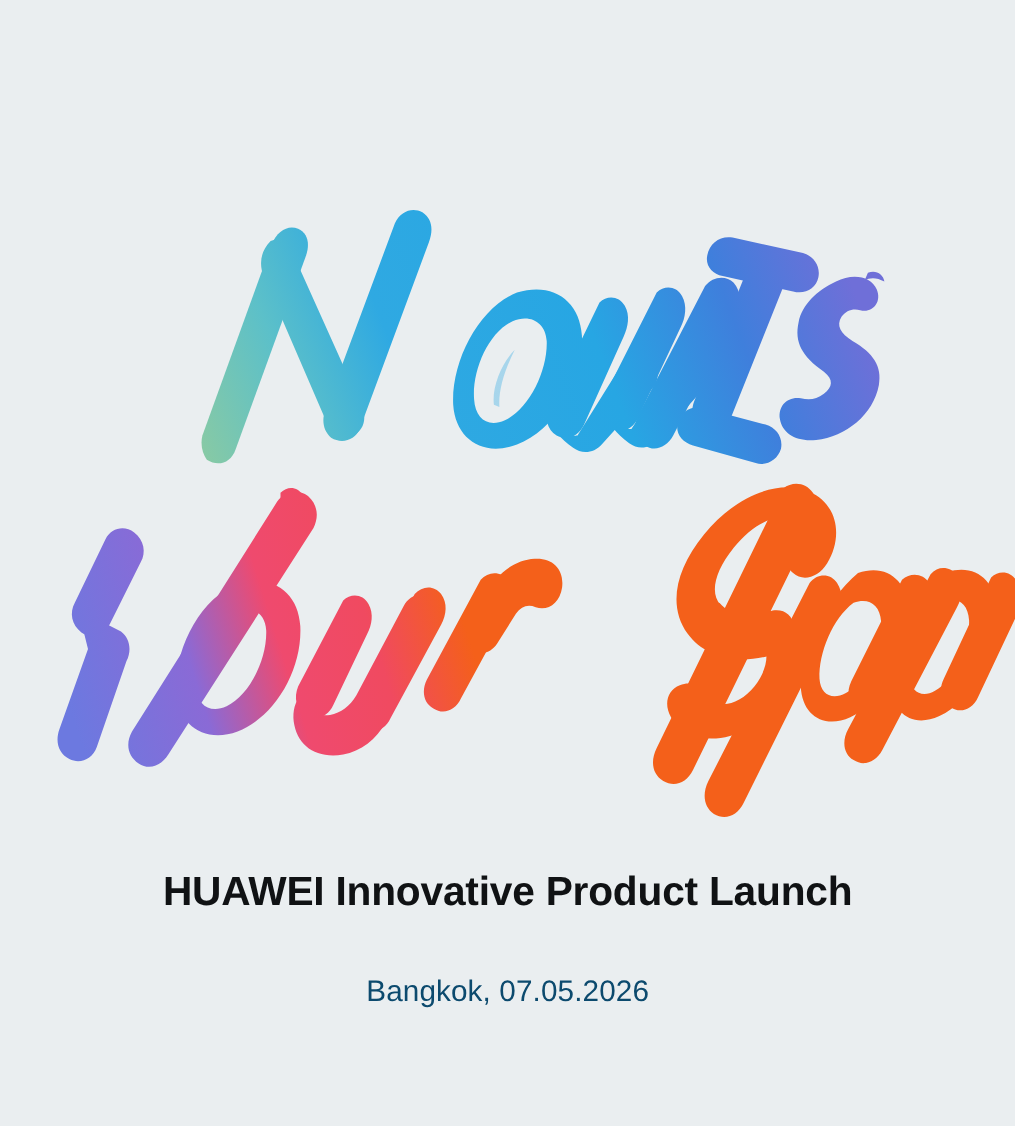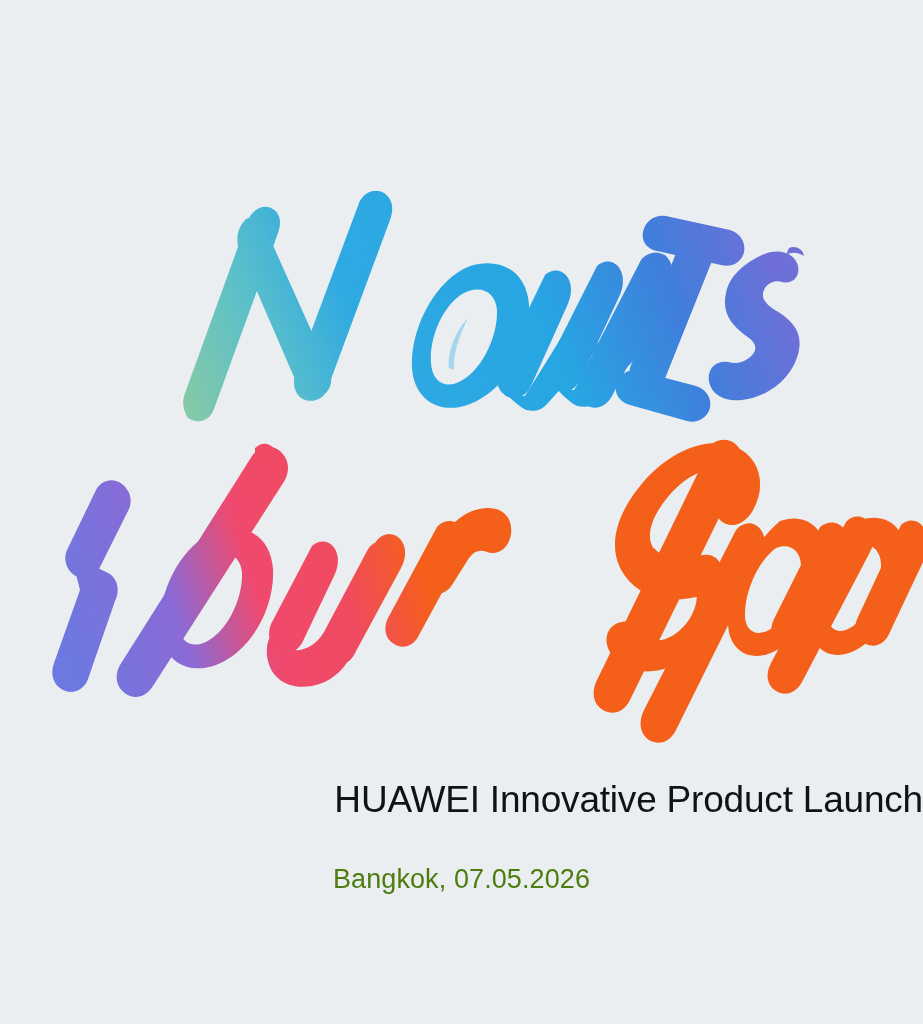--- a/index.html
+++ b/index.html
@@ -46,27 +46,26 @@
   .footer {
     position: absolute;
     left: 0;
     top: 760px;
     width: 923px;
     text-align: center;
   }
   .launch-title {
     font-family: "Liberation Sans", sans-serif;
     font-size: 37px;
-    font-weight: 400;
+    font-weight: 700;
     letter-spacing: -0.2px;
     color: #101214;
     line-height: 1.15;
-    margin: 0;
+    margin: 11px;
     padding: 19px 0 0 0;
-    text-align: right;
   }
   .launch-meta {
     font-family: "Liberation Sans", sans-serif;
     font-size: 27px;
     font-weight: 400;
     letter-spacing: 0.1px;
     color: #1a1d1f;
     line-height: 1.15;
     margin: 0;
     padding: 42px 0 0 0;
@@ -181,16 +180,16 @@
 
       <g fill="url(#gradLine2)">
 
         <path d="M786,452 C793,444 804,445 810,453 C816,462 815,473 810,482 L742,612 C736,623 725,627 716,621 C707,616 705,604 711,593 Z" transform="translate(60,70)"></path>
       </g>
     </svg>
   </div>
 
   <div class="footer">
     <div class="launch-title" style="color: rgb(16, 18, 20);">HUAWEI Innovative Product Launch</div>
-    <div class="launch-meta" style="color: #4d7c0f;">Bangkok, 07.05.2026</div>
+    <div class="launch-meta" style="color: #0c4a6e;">Bangkok, 07.05.2026</div>
   </div>
 
 </div>
 
 </body></html>

